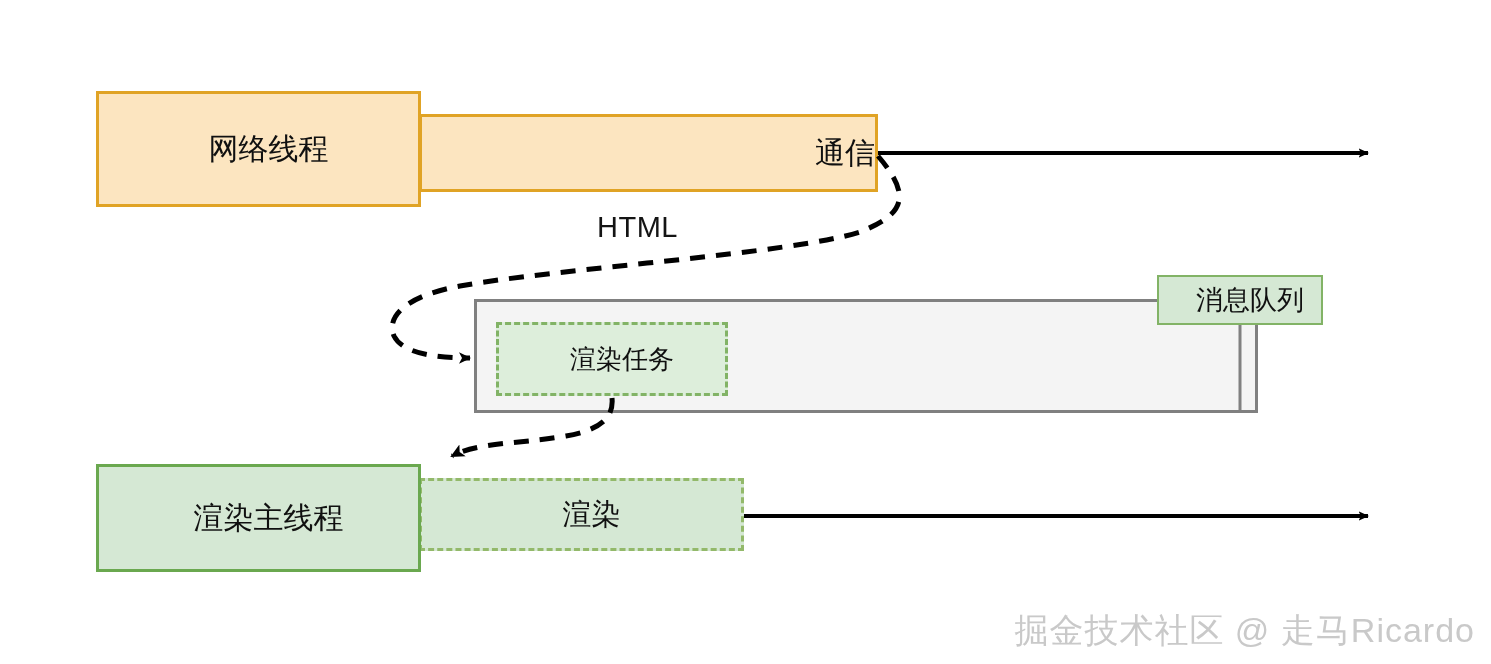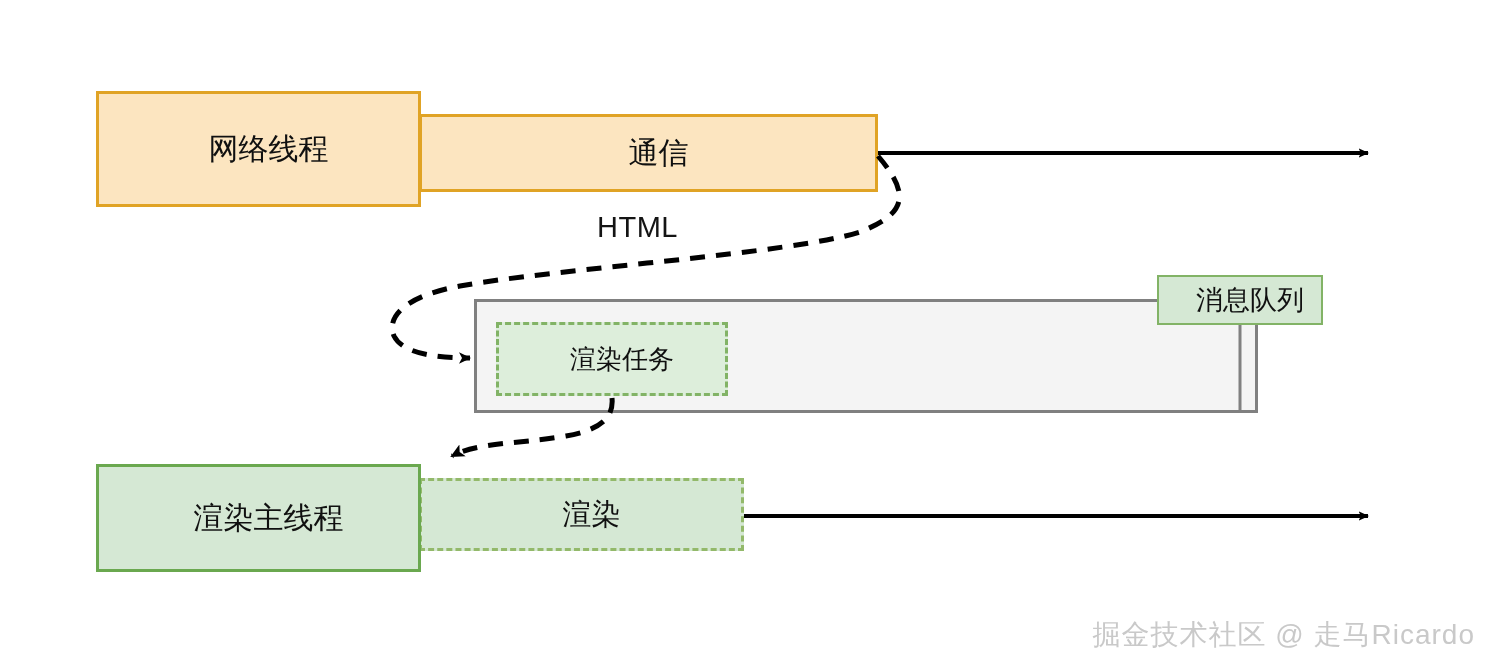--- a/index.html
+++ b/index.html
@@ -42,20 +42,21 @@
   #communication-box {
     left: 419px;
     top: 114px;
     width: 459px;
     height: 78px;
     background: #fce5c0;
     border: 3px solid #e0a325;
     font-size: 30px;
     color: #101010;
     z-index: 5;
+    justify-content: flex-end;
   }
   
   #message-queue-box {
     left: 474px;
     top: 299px;
     width: 784px;
     height: 114px;
     background: #f4f4f4;
     border: 3px solid #808080;
     z-index: 3;
@@ -116,21 +117,21 @@
     font-size: 29px;
     color: #141414;
     letter-spacing: 0.5px;
     z-index: 8;
   }
   
   #watermark {
     position: absolute;
     right: 16px;
     bottom: 10px;
-    font-size: 28px;
+    font-size: 34px;
     color: #c9c9c9;
     letter-spacing: 1px;
     z-index: 10;
   }
   svg.overlay {
     position: absolute;
     left: 0;
     top: 0;
     width: 1491px;
     height: 664px;

